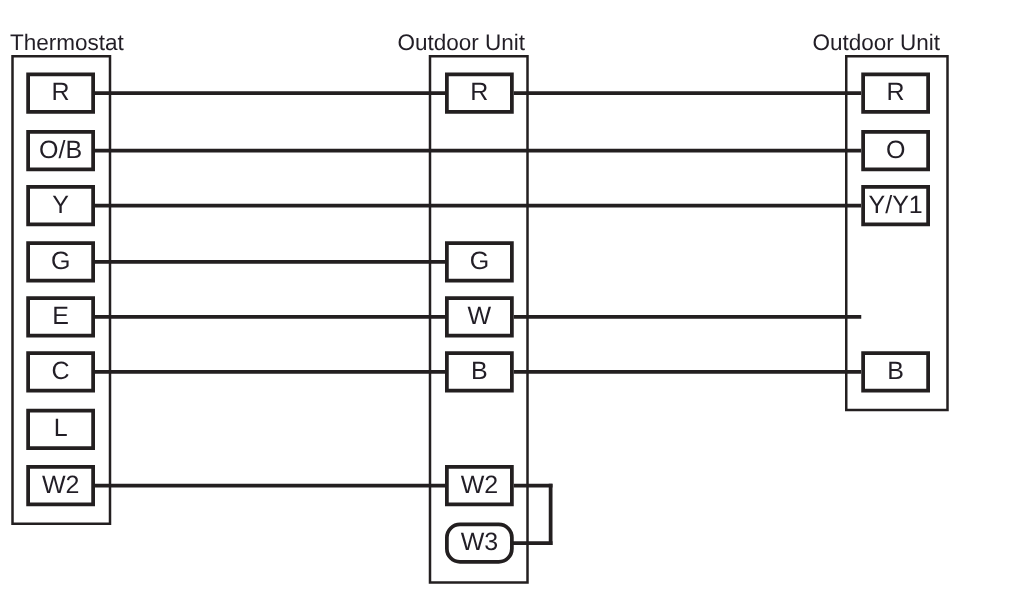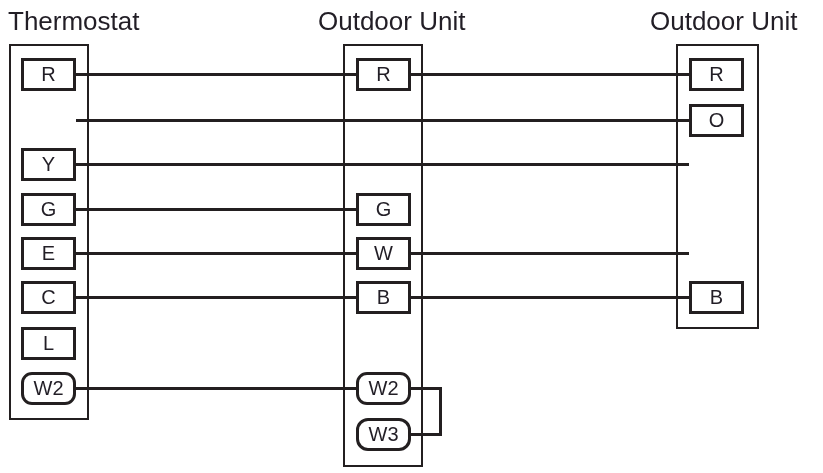--- a/index.html
+++ b/index.html
@@ -3,21 +3,21 @@
 <meta charset="utf-8">
 <style>
   :root { --line:#231f20; --text:#221e26; }
   html,body{margin:0;padding:0;background:#ffffff;}
   .stage{
     position:relative; width:823px; height:473px; background:#ffffff;
     font-family:"Liberation Sans", sans-serif; color:var(--text);
     overflow:hidden;
   }
   .title{
-    position:absolute; top:6px; font-size:26px; font-weight:400;
+    position:absolute; top:24px; font-size:18px; font-weight:400;
     letter-spacing:0; color:var(--text); white-space:nowrap;
   }
   .title.t-thermostat{left:8px;}
   .title.t-indoor{left:318px;}
   .title.t-outdoor{left:650px;text-align:center;}
   .unit-box{
     position:absolute; border:2px solid var(--line); background:transparent;
     box-sizing:border-box;
   }
   .box-thermostat{left:9px;  top:44px; width:80px; height:376px;}
@@ -25,21 +25,21 @@
   .box-outdoor   {left:676px; top:44px; width:83px; height:285px;}
   .term{
     position:absolute; width:55px; height:33px; box-sizing:border-box;
     border:3px solid var(--line); background:#ffffff;
     display:flex; align-items:center; justify-content:center;
     font-size:20px; color:var(--text); z-index:3;
   }
   .cx-t{left:21px;} .cx-i{left:356px;} .cx-o{left:689px;}
   .row-1{top:58px;}  .row-2{top:104px;} .row-3{top:148px;}
   .row-4{top:193px;} .row-5{top:237px;} .row-6{top:281px;}
-  .row-7{top:327px;} .row-8{top:372px;border-radius:11px;} .row-9{top:418px;border-radius:12px;}
+  .row-7{top:327px;} .row-8{top:372px;} .row-9{top:418px;border-radius:12px;}
   .wire{position:absolute; background:var(--line); height:3px; z-index:2;}
   .wire.v{width:3px;}
 </style>
 </head>
 <body>
 
 <div class="stage">
 
   <div class="title t-thermostat">Thermostat</div>
   <div class="title t-indoor">Outdoor Unit</div>
@@ -57,31 +57,33 @@
   <div class="wire" style="left:76px;  top:252px; width:280px;"></div>
   <div class="wire" style="left:410px; top:252px; width:279px;"></div>
   <div class="wire" style="left:76px;  top:296px; width:280px;"></div>
   <div class="wire" style="left:410px; top:296px; width:279px;"></div>
   <div class="wire" style="left:76px;  top:387px; width:280px;"></div>
   <div class="wire" style="left:410px; top:387px; width:32px;"></div>
   <div class="wire v" style="left:439px; top:387px; height:49px;"></div>
   <div class="wire" style="left:410px; top:433px; width:32px;"></div>
 
   <div class="term cx-t row-1">R</div>
+  <div class="term cx-t row-2">O/B</div>
   <div class="term cx-t row-3">Y</div>
   <div class="term cx-t row-4">G</div>
   <div class="term cx-t row-5">E</div>
   <div class="term cx-t row-6">C</div>
   <div class="term cx-t row-7">L</div>
   <div class="term cx-t row-8">W2</div>
 
   <div class="term cx-i row-1">R</div>
   <div class="term cx-i row-4">G</div>
   <div class="term cx-i row-5">W</div>
   <div class="term cx-i row-6">B</div>
   <div class="term cx-i row-8">W2</div>
   <div class="term cx-i row-9">W3</div>
 
   <div class="term cx-o row-1">R</div>
   <div class="term cx-o row-2">O</div>
+  <div class="term cx-o row-3">Y/Y1</div>
   <div class="term cx-o row-6">B</div>
 
 </div>
 
 </body></html>

